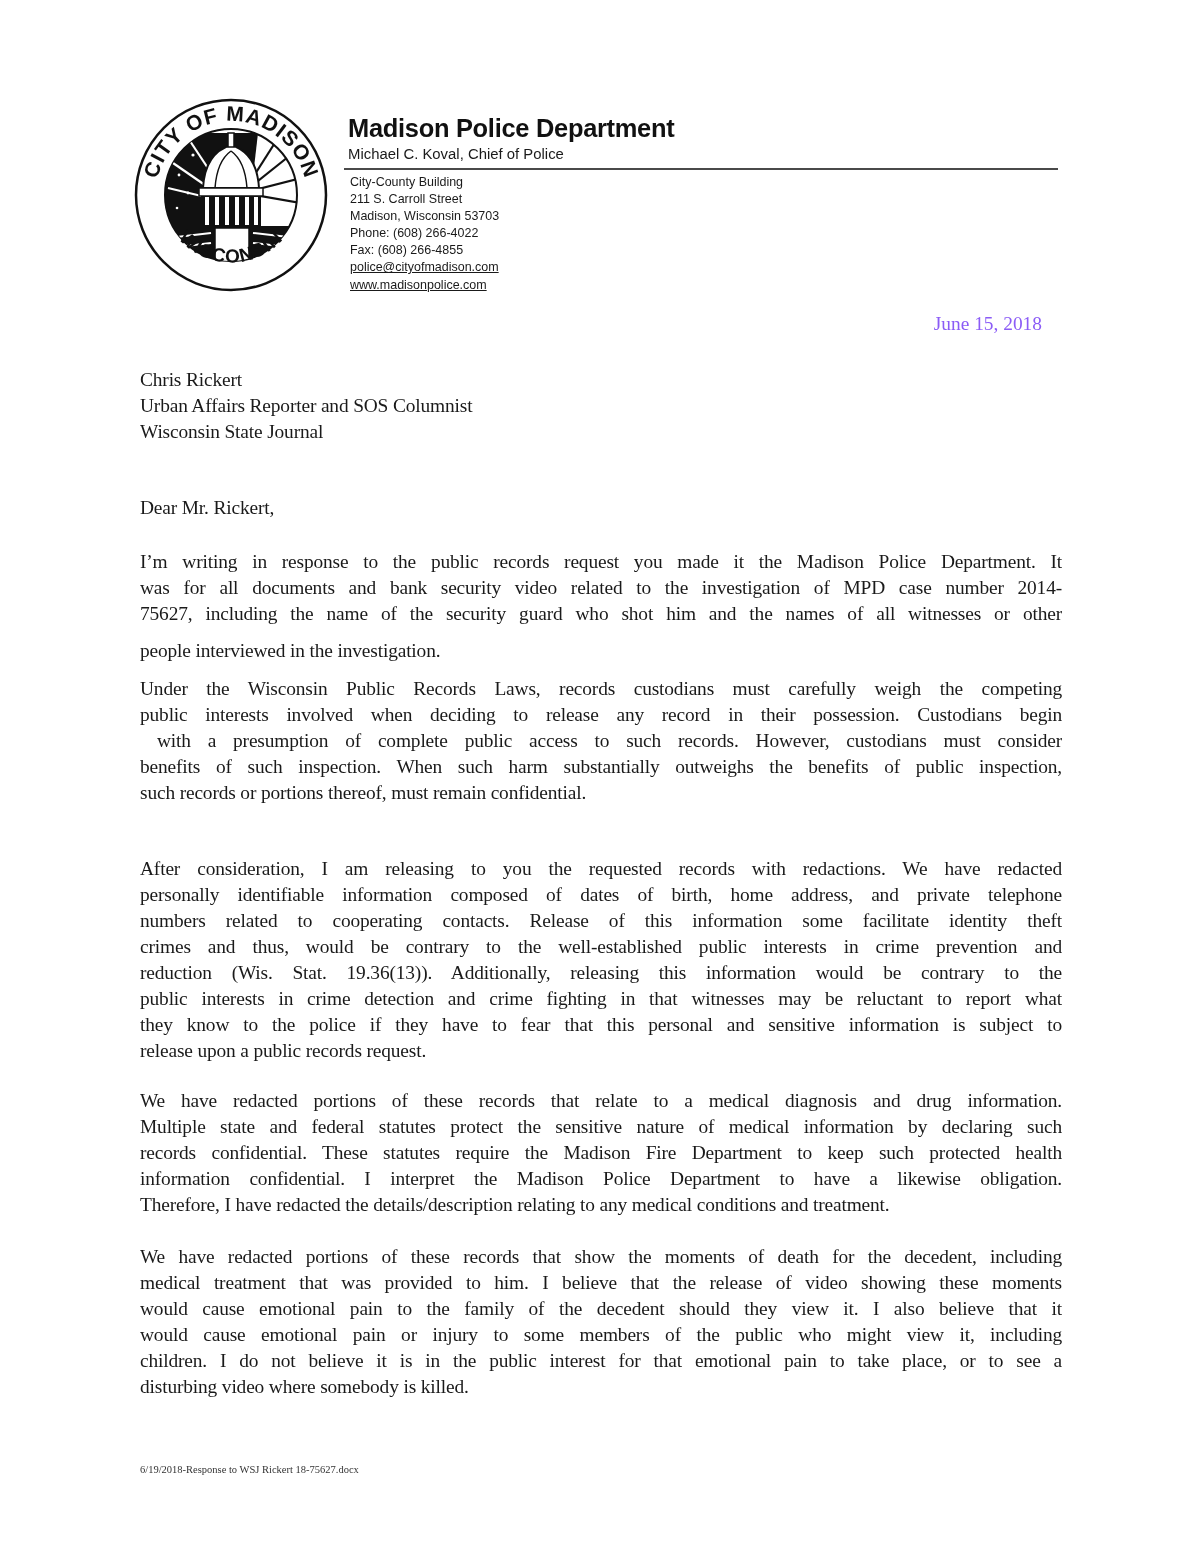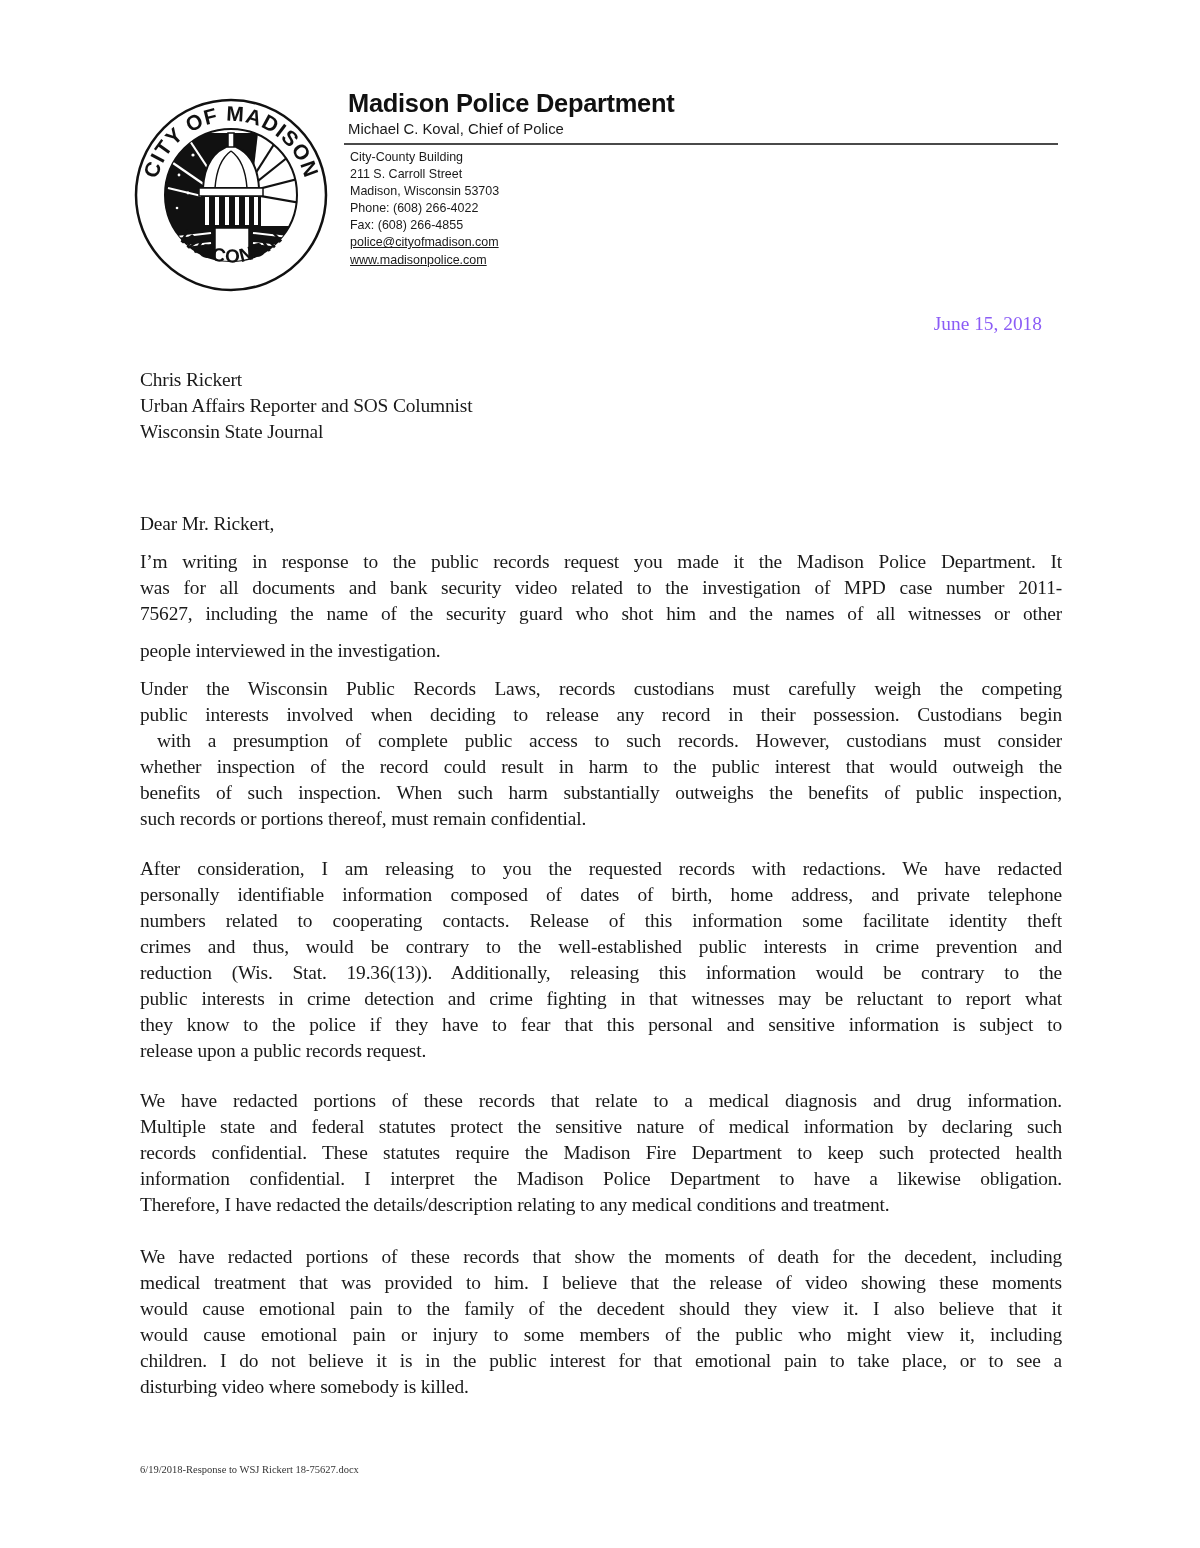--- a/index.html
+++ b/index.html
@@ -26,21 +26,21 @@
       position: absolute;
       left: 133px;
       top: 93px;
       width: 196px;
       height: 200px;
     }
     
     .lh {
       position: absolute;
       left: 348px;
-      top: 88px;
+      top: 113px;
       width: 712px;
       font-family: "Liberation Sans", "DejaVu Sans", sans-serif;
     }
     .lh-title {
       font-size: 26.5px;
       font-weight: bold;
       letter-spacing: -0.3px;
       line-height: 30px;
       color: #111;
       transform: scaleX(0.96);
@@ -210,34 +210,33 @@
   </div>
 
   <div class="date">June 15, 2018</div>
 
   <div class="txt addr-block" style="top:367px;">
     <div>Chris Rickert</div>
     <div>Urban Affairs Reporter and SOS Columnist</div>
     <div>Wisconsin State Journal</div>
   </div>
 
-  <div class="txt" style="top:511px;">Dear Mr. Rickert,</div>
+  <div class="txt" style="top:495px;">Dear Mr. Rickert,</div>
 
   <div class="txt para" style="top:549px;">
     <span class="ln" style="display: block; overflow: hidden;">I’m writing in response to the public records request you made it the Madison Police Department.  It</span>
-    <span class="ln" style="display: block; overflow: hidden;">was for all documents and bank security video related to the investigation of MPD case number 2011-</span>
+    <span class="ln" style="display: block; overflow: hidden;">was for all documents and bank security video related to the investigation of MPD case number 2014-</span>
     <span class="ln" style="display: block; overflow: hidden;">75627, including the name of the security guard who shot him and the names of all witnesses or other</span>
     <span class="ln last" style="display: block; overflow: hidden; margin-top: 11px;">people interviewed in the investigation.</span>
   </div>
 
   <div class="txt para" style="top:676px;">
     <span class="ln" style="display: block; overflow: hidden;">Under the Wisconsin Public Records Laws, records custodians must carefully weigh the competing</span>
     <span class="ln" style="display: block; overflow: hidden;">public interests involved when deciding to release any record in their possession.  Custodians begin</span>
     <span class="ln" style="display: block; overflow: hidden; margin-left: 17px;">with a presumption of complete public access to such records.  However, custodians must consider</span>
-    <span class="ln" style="display: block; overflow: hidden;">whether inspection of the record could result in harm to the public interest that would outweigh the</span>
     <span class="ln" style="display: block; overflow: hidden;">benefits of such inspection.  When such harm substantially outweighs the benefits of public inspection,</span>
     <span class="ln last" style="display: block; overflow: hidden;">such records or portions thereof, must remain confidential.</span>
   </div>
 
   <div class="txt para" style="top:856px;">
     <span class="ln" style="display: block; overflow: hidden;">After consideration, I am releasing to you the requested records with redactions.  We have redacted</span>
     <span class="ln" style="display: block; overflow: hidden;">personally identifiable information composed of dates of birth, home address, and private telephone</span>
     <span class="ln" style="display: block; overflow: hidden;">numbers related to cooperating contacts.  Release of this information some facilitate identity theft</span>
     <span class="ln" style="display: block; overflow: hidden;">crimes and thus, would be contrary to the well-established public interests in crime prevention and</span>
     <span class="ln" style="display: block; overflow: hidden;">reduction (Wis. Stat. 19.36(13)).  Additionally, releasing this information would be contrary to the</span>

